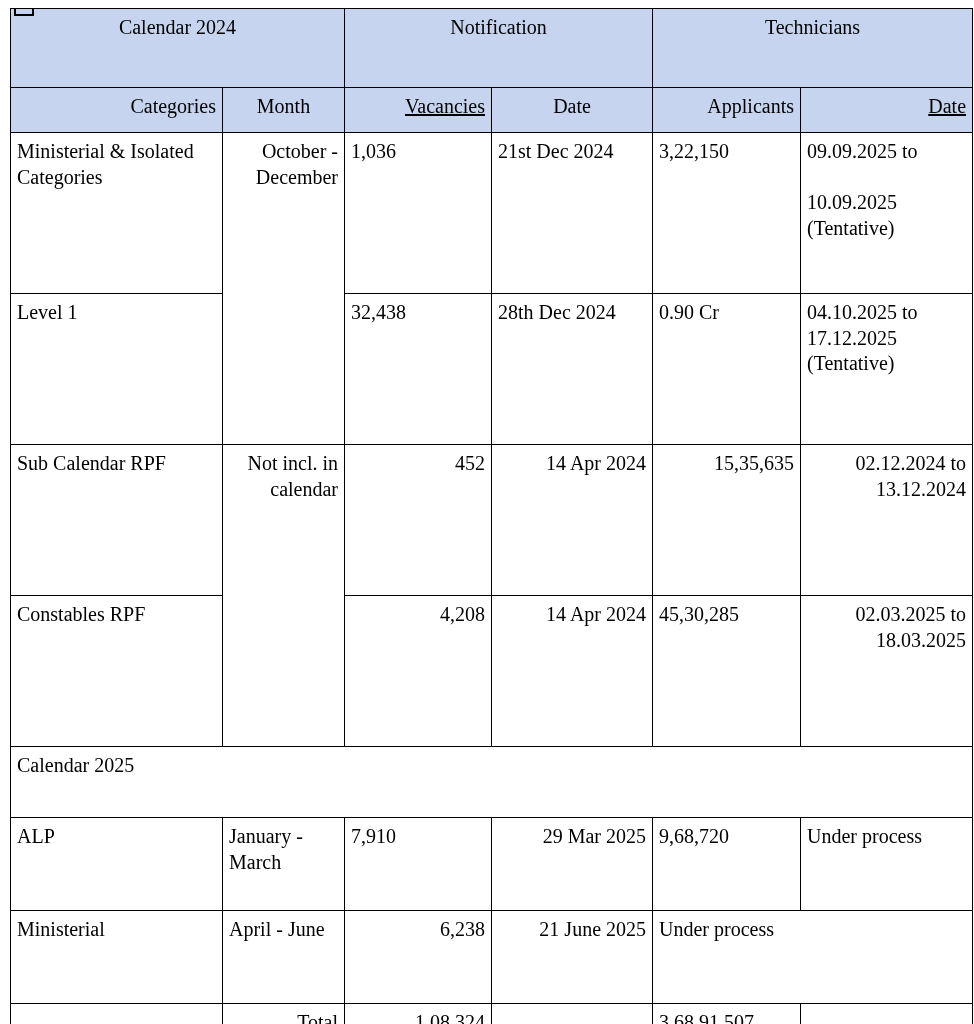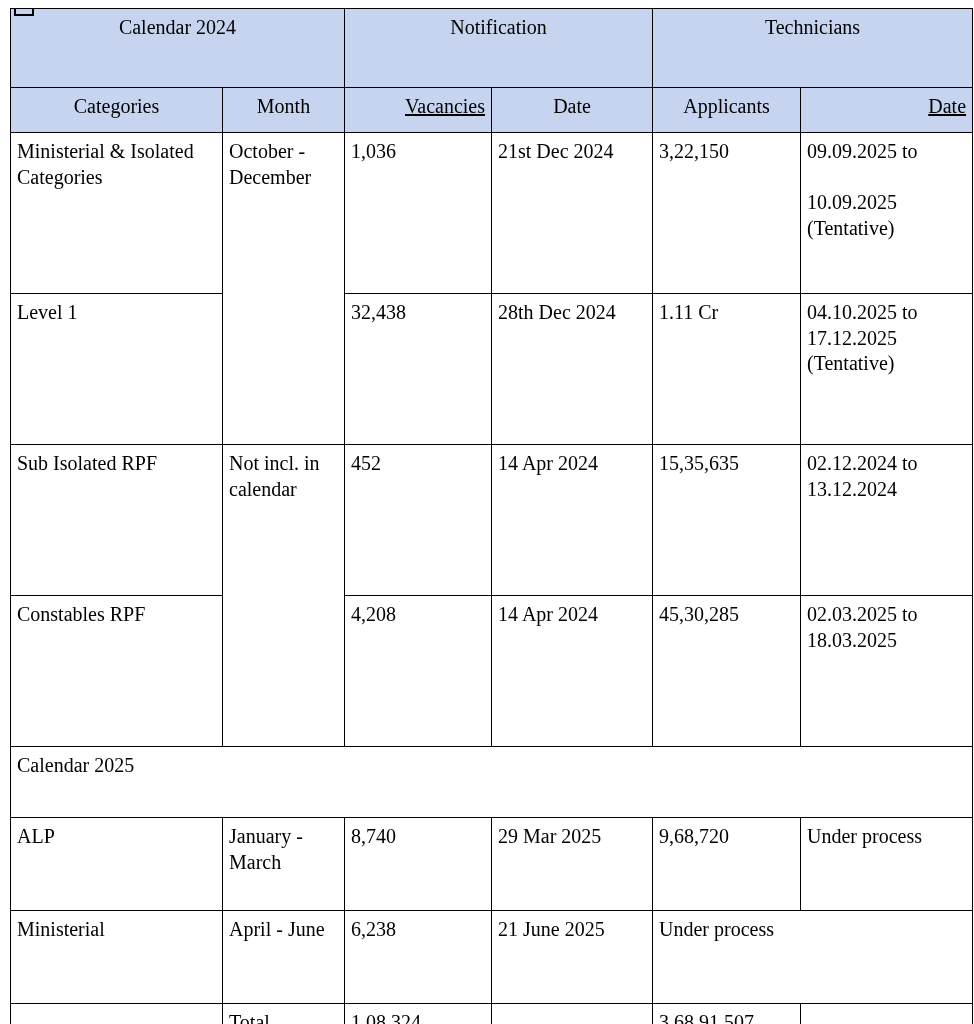--- a/index.html
+++ b/index.html
@@ -52,24 +52,24 @@
   .sub {
     background: #c6d4ef;
     font-weight: bold;
     font-size: 20px;
     height: 34px;
     vertical-align: middle;
     padding: 4px 8px;
   }
   .sub.center { text-align: center; }
   .sub.right  { text-align: right; }
-  .sub.left   { text-align: center; }
+  .sub.left   { text-align: right; }
 
   .mid { vertical-align: middle; }
-  .center { text-align: left; }
+  .center { text-align: right; }
   .right { text-align: right; text-decoration: underline; }
   .bold { font-weight: bold; }
 
   .r-tall td { height: 150px; }
   .r-med  td { height: 140px; margin-top: 46px; }
   .r-sm   td { height: 82px; margin-left: 24px; }
 
   .section-title td {
     font-weight: bold;
     font-size: 20px;
@@ -132,26 +132,26 @@
         <td>3,22,150</td>
         <td style="white-space: pre-line;">09.09.2025 to
 
 10.09.2025 (Tentative)</td>
       </tr>
 
       <tr class="r-med">
         <td>Level 1</td>
         <td>32,438</td>
         <td>28th Dec 2024</td>
-        <td>1.11 Cr</td>
+        <td>0.90 Cr</td>
         <td>04.10.2025 to 17.12.2025 (Tentative)</td>
       </tr>
 
       <tr class="r-med">
-        <td class="mid">Sub Isolated RPF</td>
+        <td class="mid">Sub Calendar RPF</td>
         <td class="mid center" rowspan="2">Not incl. in calendar</td>
         <td class="mid center">452</td>
         <td class="mid center">14 Apr 2024</td>
         <td class="center">15,35,635</td>
         <td class="mid center">02.12.2024 to 13.12.2024</td>
       </tr>
 
       <tr class="r-med">
         <td class="mid">Constables RPF</td>
         <td class="mid center">4,208</td>
@@ -160,21 +160,21 @@
         <td class="mid center">02.03.2025 to 18.03.2025</td>
       </tr>
 
       <tr class="section-title">
         <td colspan="6">Calendar 2025</td>
       </tr>
 
       <tr class="r-sm">
         <td>ALP</td>
         <td>January - March</td>
-        <td>8,740</td>
+        <td>7,910</td>
         <td class="center">29 Mar 2025</td>
         <td>9,68,720</td>
         <td>Under process</td>
       </tr>
 
       <tr class="r-sm">
         <td class="mid">Ministerial</td>
         <td>April - June</td>
         <td class="mid center">6,238</td>
         <td class="mid center">21 June 2025</td>

